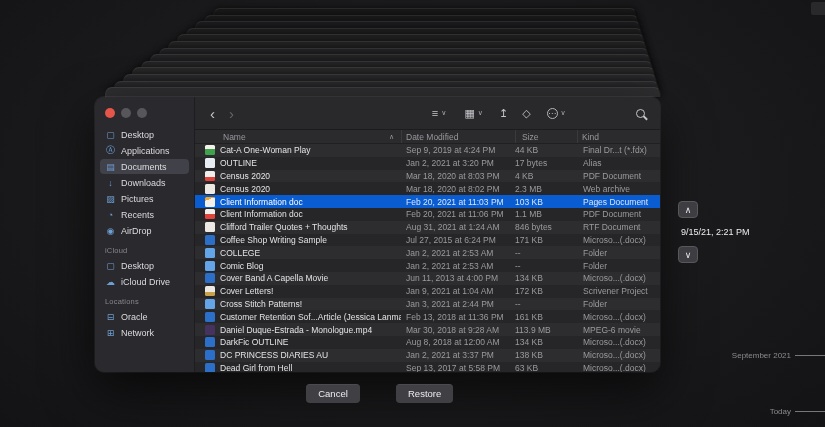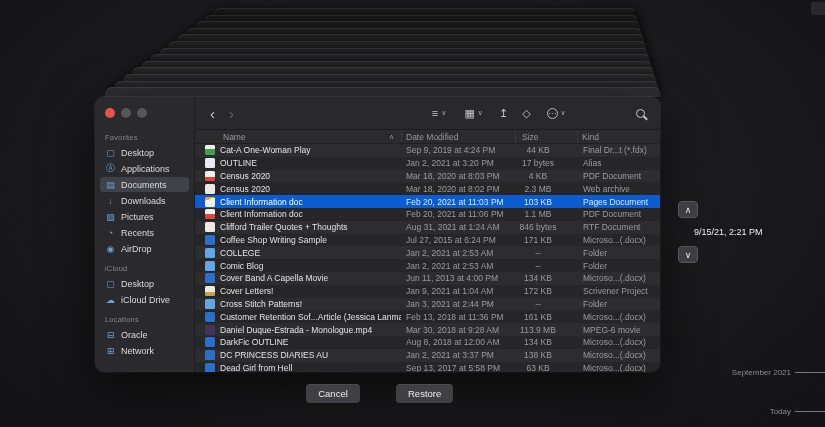--- a/index.html
+++ b/index.html
@@ -66,21 +66,21 @@
   .file-row { display:grid; grid-template-columns:206px 114px 62px 1fr; height:12.8px;
     align-items:center; font-size:8.5px; color:var(--text-secondary,#9b9b9f); }
   .file-row.even { background:var(--row-light,#2d2d2f); }
   .file-row.odd { background:var(--row-dark,#262628); }
   .file-row.selected { background:var(--selection,#0a5dd0); color:#d8e6ff; }
   .file-row.selected .fname { color:#ffffff; }
   .fname { color:var(--text-primary,#e4e4e6); }
   .cell { white-space:nowrap; overflow:hidden; }
   .cell.name { display:flex; gap:5px; padding-left:10px; }
   .cell.date { padding-left:5px; }
-  .cell.size { text-align:center; padding-right:16px; }
+  .cell.size { text-align:left; padding-right:16px; }
   .cell.kind { padding-left:6px; }
 
   .fi { width:10px; height:10px; flex:0 0 10px; border-radius:1.5px; }
   .fi.word { background:#2b6fc9; }
   .fi.folder { background:#64a5e8; position:relative; }
   .fi.folder::before { content:''; position:absolute; top:-1.5px; left:0; width:4px; height:2px;
     background:#64a5e8; border-radius:1px 1px 0 0; }
   .fi.pdf { background:linear-gradient(180deg,#f2f0ec 55%,#e2443c 55%); }
   .fi.webarchive { background:#ece9e4; }
   .fi.pages { background:linear-gradient(160deg,#f6a623 28%,#f4f1ea 28%); }
@@ -89,27 +89,27 @@
   .fi.alias { background:#e7ecf2; }
   .fi.scrivener { background:linear-gradient(180deg,#ece9e4 60%,#c8a24a 60%); }
   .fi.movie { background:#46325e; }
 
   
   .tmnav { position:absolute; left:678px; top:201px; display:flex; flex-direction:column;
     align-items:flex-start; }
   .navbtn { width:20px; height:17px; background:#3d3d42; border:1px solid #57575c;
     border-radius:4px; color:#e8e8ea; font-size:9px; line-height:14px; text-align:center;
     padding:0; font-family:inherit; }
-  .stamp { font-size:9px; color:#ededf0; margin:9px 16px; white-space:nowrap; }
+  .stamp { font-size:9px; color:#ededf0; margin:9px 3px; white-space:nowrap; }
 
   
   .tick { position:absolute; right:0; height:9px; display:flex; align-items:center; gap:4px; }
   .ticklabel { font-size:8px; color:#8b8b8f; white-space:nowrap; }
   .tickline { width:30px; height:1px; background:#77777b; }
-  .tick.sep { top:368px;padding-left:27px; }
+  .tick.sep { top:351px;padding-left:27px; }
   .tick.today { top:407px; }
   .deco-topright { position:absolute; top:2px; right:0; width:14px; height:13px;
     background:#29292c; border-radius:2px 0 0 2px; }
 
   
   .actions { position:absolute; top:384px; left:306px; display:flex; gap:36px; }
   .actions button { min-width:54px; height:19px; background:#404044; border:0; border-radius:4px;
     color:#ececef; font-size:9.5px; padding:0 12px; font-family:inherit;
     box-shadow:inset 0 0.5px 0 rgba(255,255,255,.12); }
 </style>
@@ -136,21 +136,20 @@
   <div class="deco-topright"></div>
 
   <div class="window">
     <aside class="sidebar">
       <div class="traffic">
         <span class="dot red"></span>
         <span class="dot gray"></span>
         <span class="dot gray"></span>
       </div>
       <div>
-          <div class="sb-label">Favorites</div>
           <div class="sb-item">
             <span class="sb-icon">▢</span>
             <span class="sb-text">Desktop</span>
           </div>
           <div class="sb-item">
             <span class="sb-icon">Ⓐ</span>
             <span class="sb-text">Applications</span>
           </div>
           <div class="sb-item selected">
             <span class="sb-icon">▤</span>

